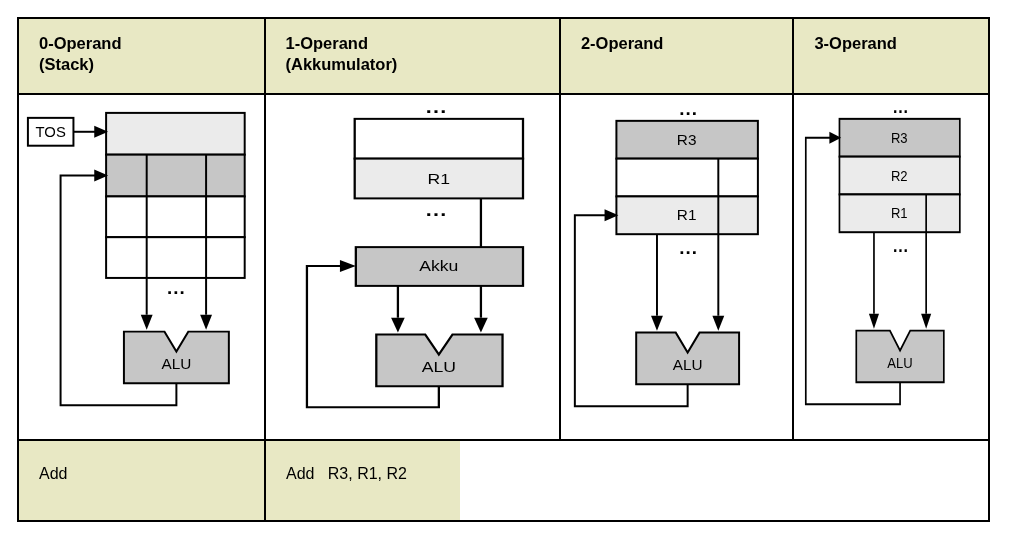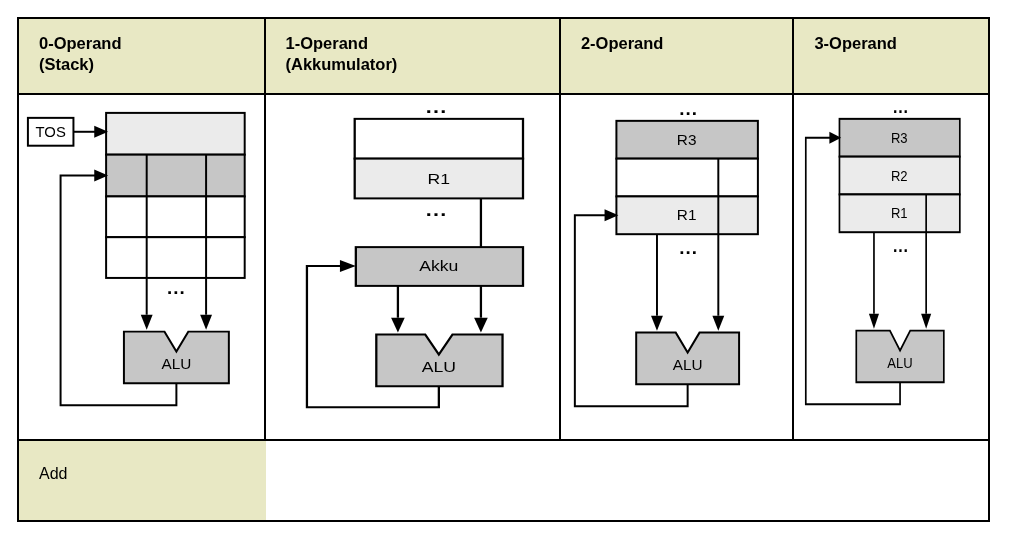--- a/index.html
+++ b/index.html
@@ -258,16 +258,19 @@
           <path d="M 126 289 L 126 311 L 14 311 L 14 43 L 46 43" fill="none" stroke="#000" stroke-width="2"></path>
           <polygon points="56,43 42,37 42,49" fill="#000"></polygon>
         </svg>
       </div>
     </div>
 
     <div class="row row-footer">
       <div class="cell c0">
         <div class="ftr-text">Add</div>
       </div>
+      <div class="cell c3">
+        <div class="ftr-text">Add   R3, R1, R2</div>
+      </div>
     </div>
 
   </div>
 </div>
 
 </body></html>

